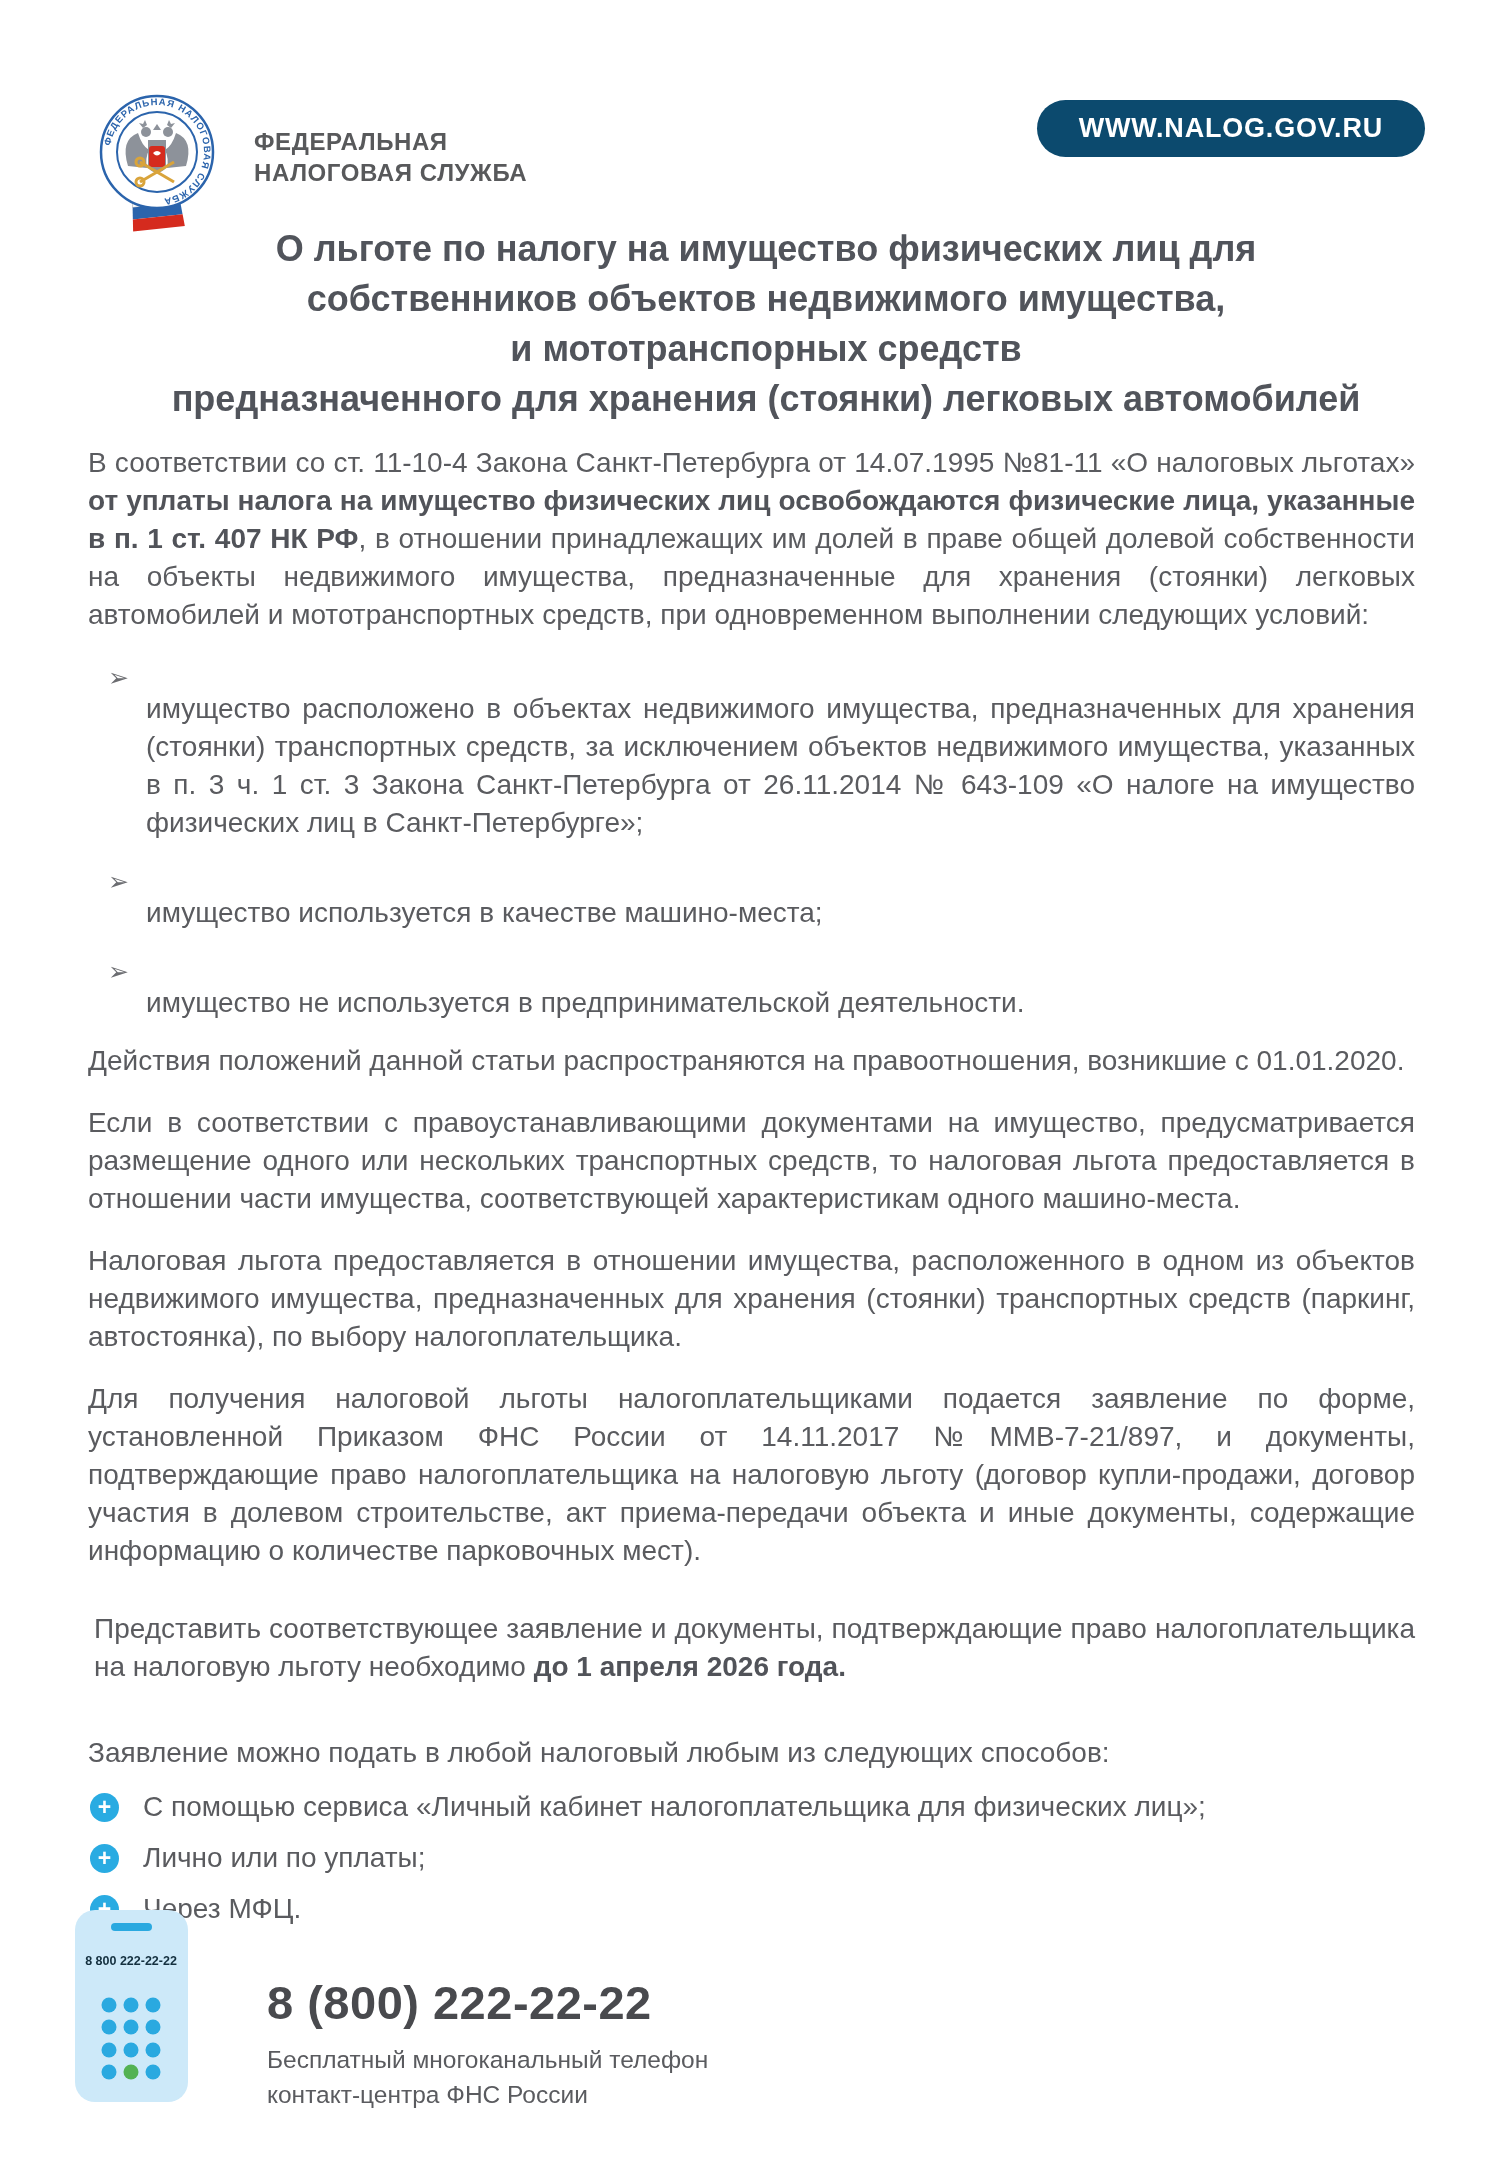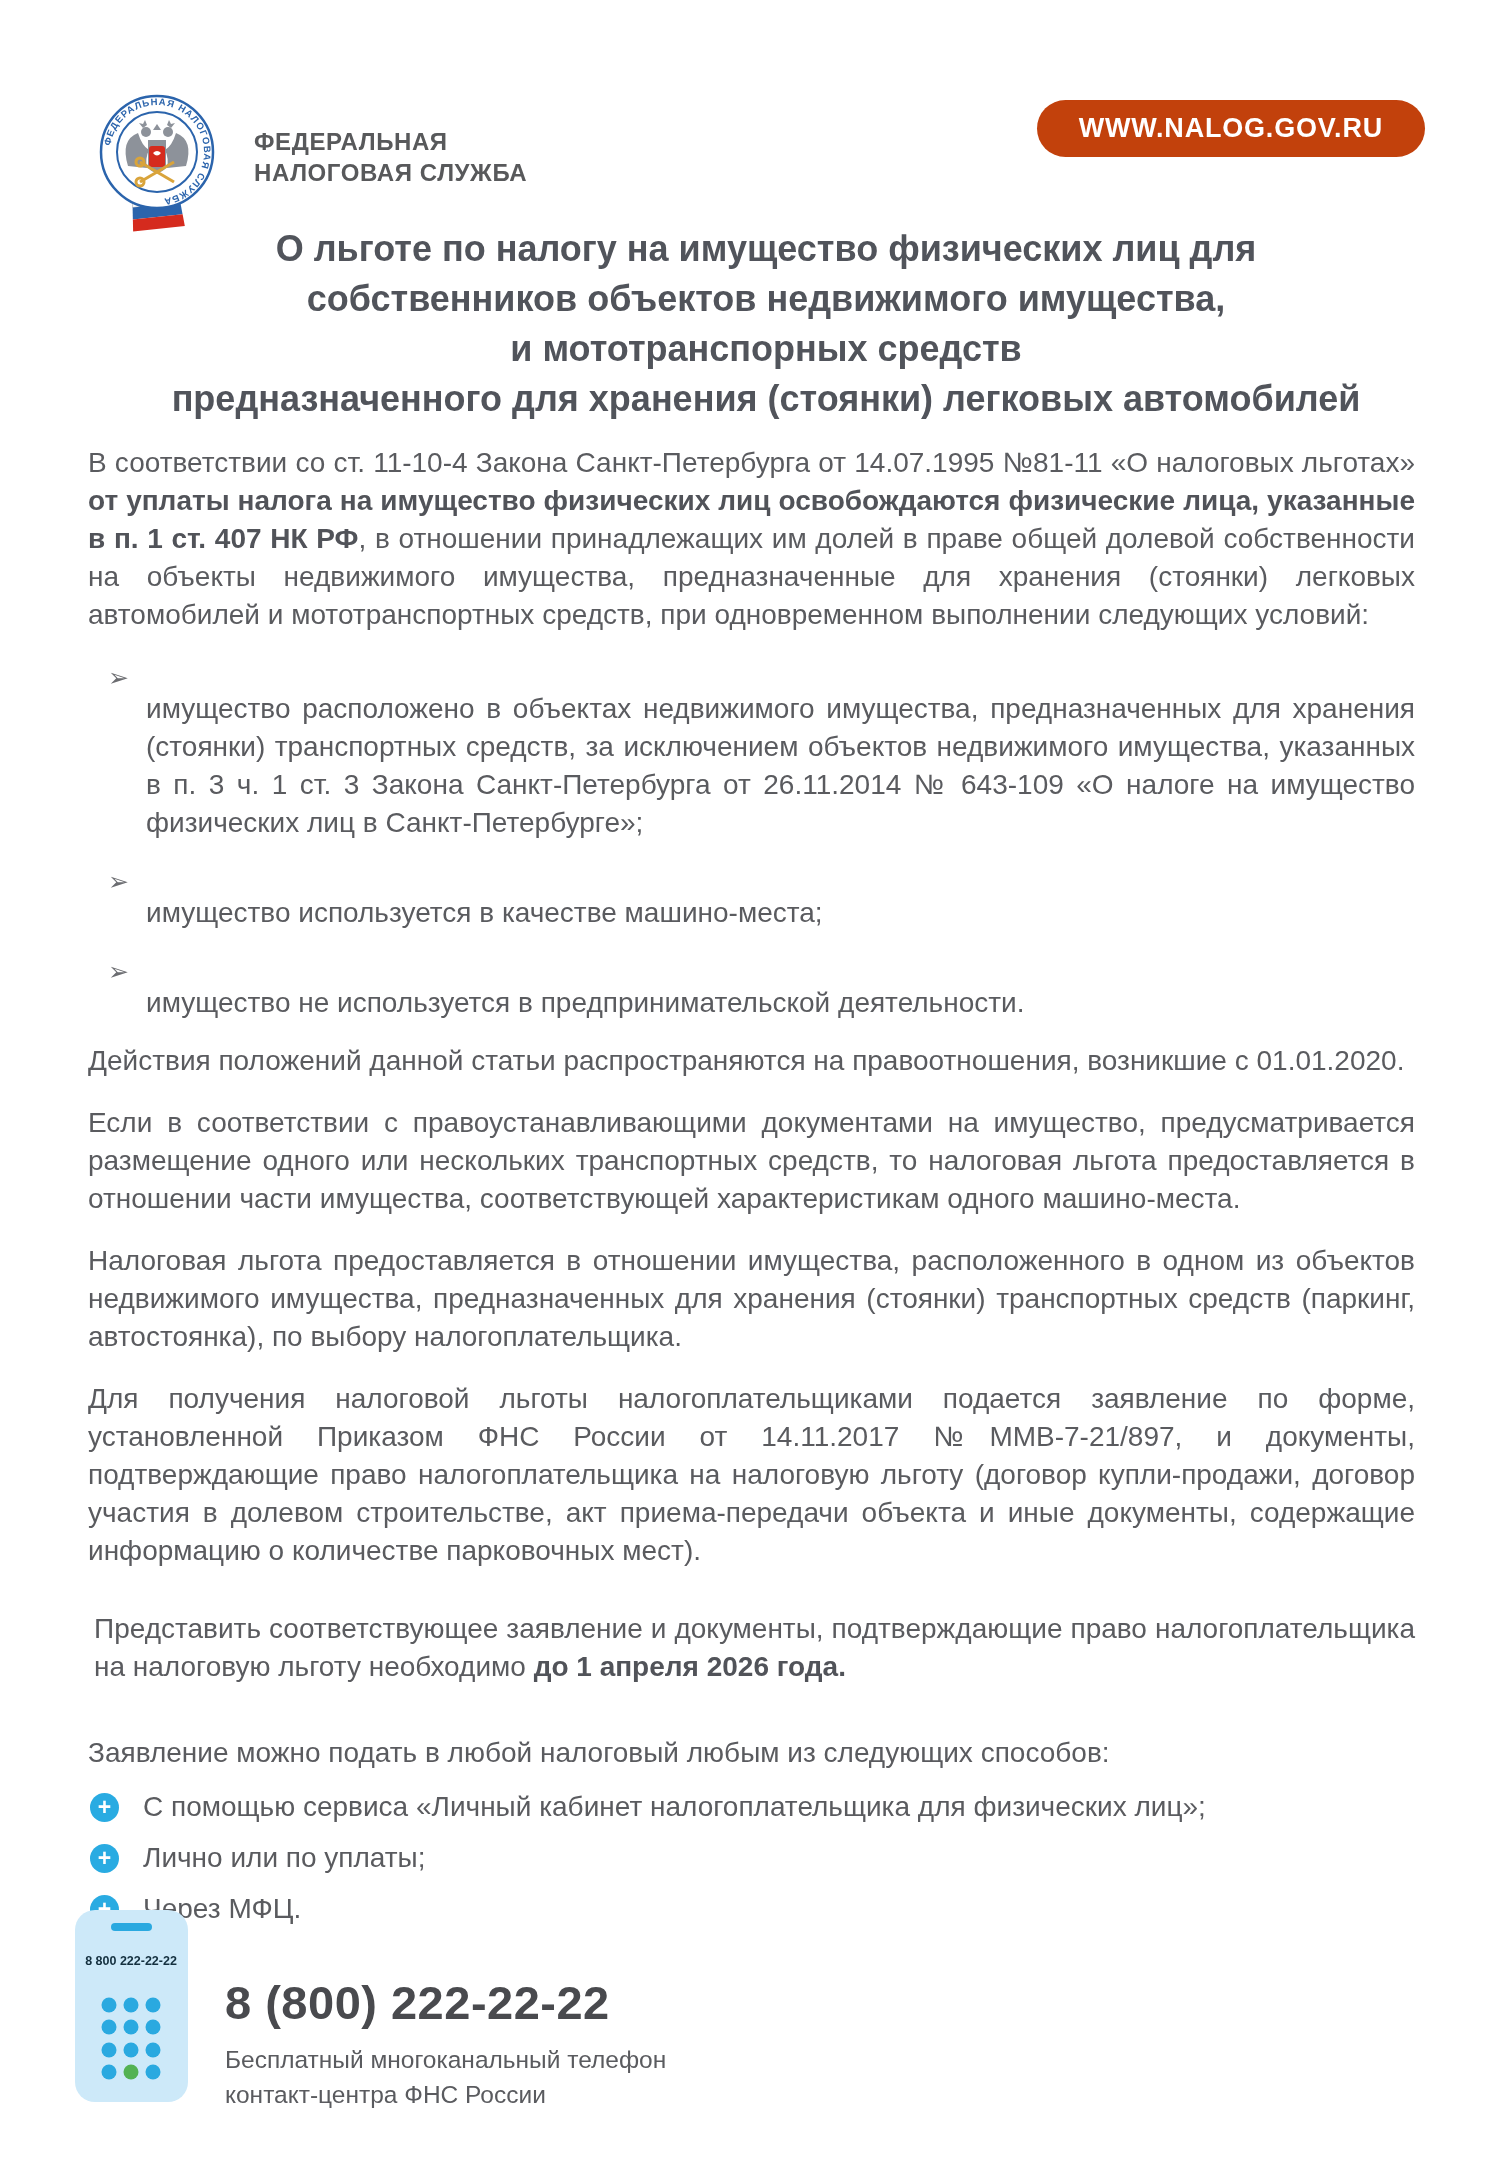--- a/index.html
+++ b/index.html
@@ -12,21 +12,21 @@
   }
   
   .logo-wrap{position:absolute;left:96px;top:90px;width:122px;height:148px;}
   .org-name{
     position:absolute;left:254px;top:126px;
     font-size:24px;font-weight:bold;color:#58595B;
     letter-spacing:0.6px;line-height:31px;text-transform:uppercase;
   }
   .site-pill{
     position:absolute;right:75px;top:100px;
-    background:#c2410c;color:#ffffff;
+    background:#0c4a6e;color:#ffffff;
     font-size:27px;font-weight:bold;letter-spacing:0.8px;
     padding:13px 42px;border-radius:34px;
     text-decoration:none;display:inline-block;
   }
   
   .doc-title{
     position:absolute;left:16px;top:224px;width:100%;
     text-align:center;font-weight:bold;color:#51545B;
     font-size:36px;line-height:50px;
   }
@@ -45,21 +45,21 @@
   .p-intro-ways{margin-top:48px !important;margin-bottom:16px !important;text-align:left;}
   .way{display:flex;align-items:center;margin-bottom:13px;}
   .way .plus{
     flex:none;width:29px;height:29px;margin-right:24px;margin-left:2px;
     background:#29ABE2;border-radius:50%;
     color:#fff;font-size:23px;font-weight:bold;line-height:29px;text-align:center;
   }
   
   .footer{position:absolute;left:75px;top:1905px;display:flex;}
   .phone-svg{flex:none;}
-  .footer-text{margin-left:36px;margin-top:70px;}
+  .footer-text{margin-left:78px;margin-top:70px;}
   .big-phone{font-size:47px;font-weight:bold;color:#494A4E;letter-spacing:0.5px;}
   .phone-caption{margin-top:12px;font-size:24.5px;line-height:35px;color:#5A5B5F;}
 </style>
 </head>
 <body>
 
 <div class="page">
 
   <div class="logo-wrap">
     <svg width="122" height="148" viewBox="0 0 122 148">

